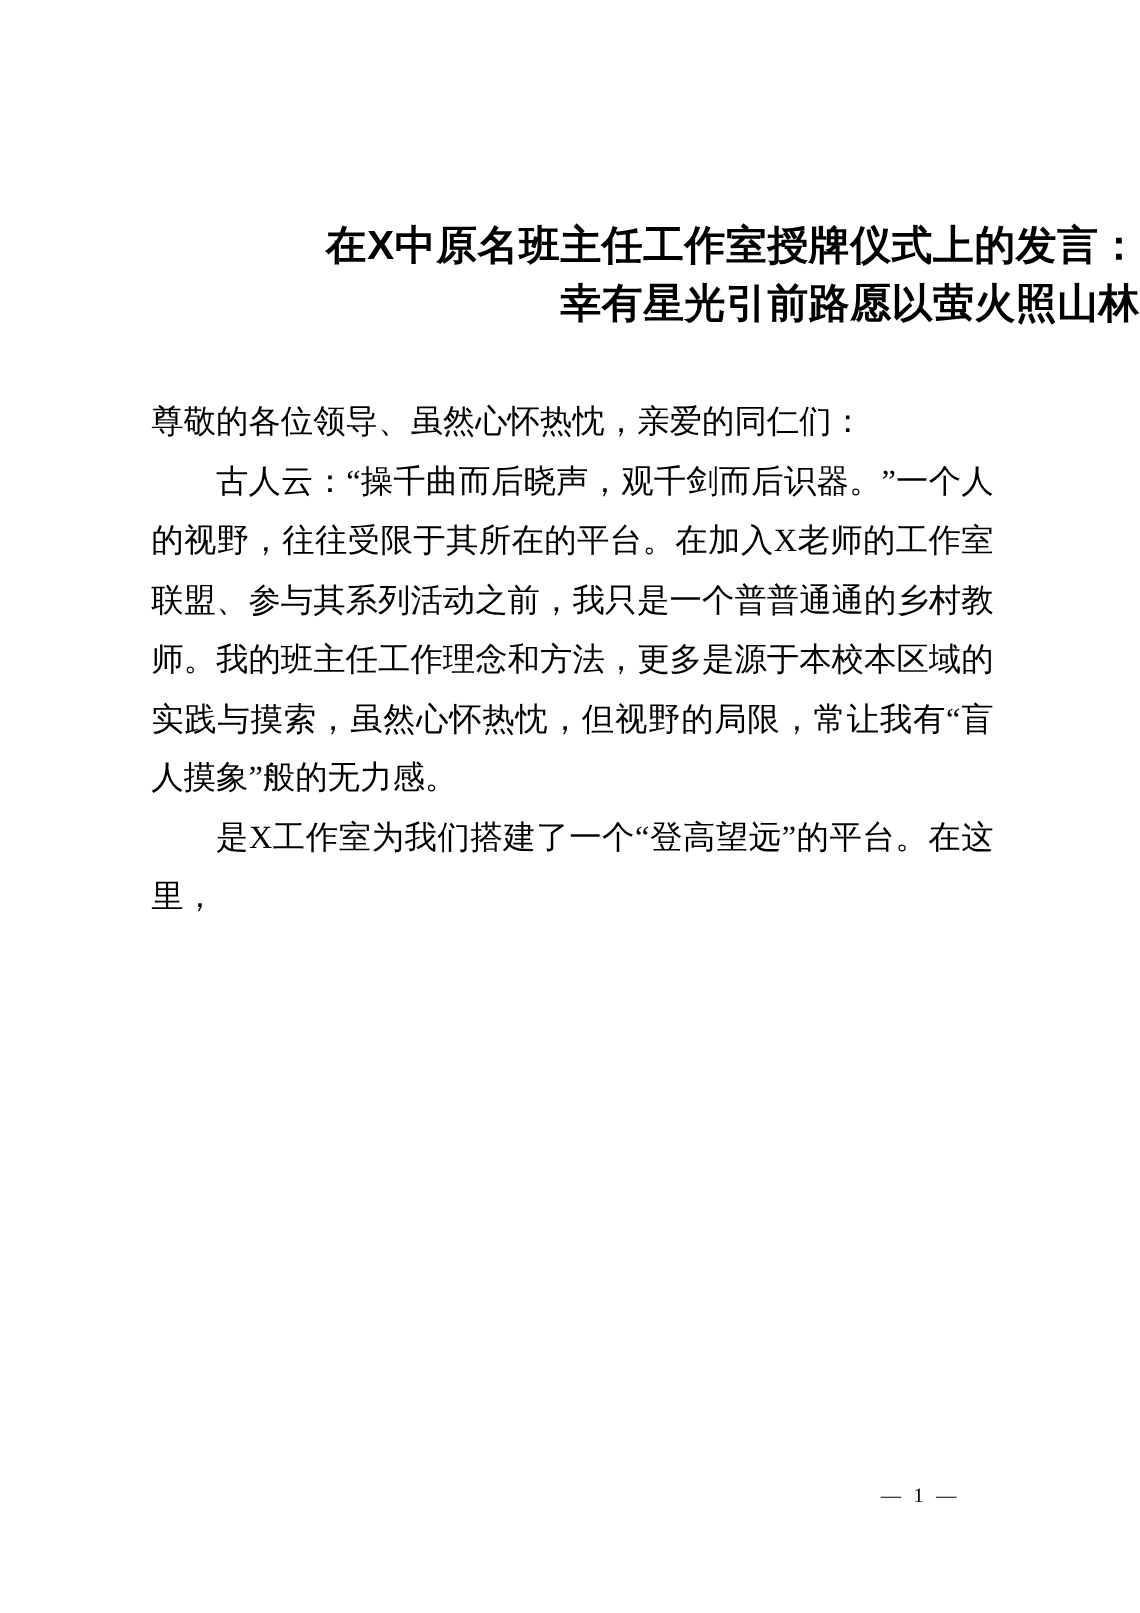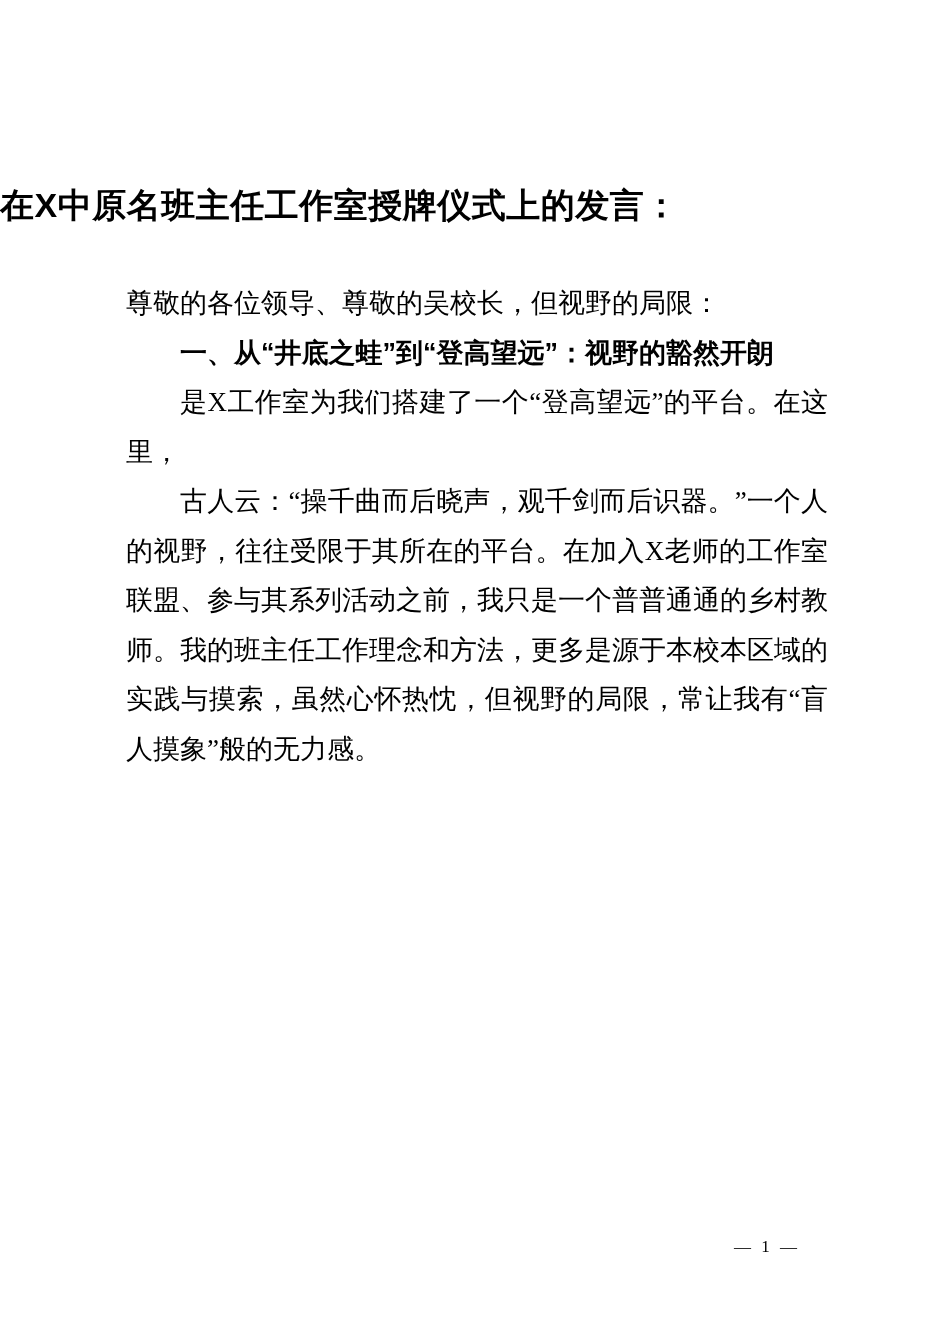--- a/index.html
+++ b/index.html
@@ -12,21 +12,21 @@
     width: 950px;
     height: 1344px;
     margin: 0 auto;
     background: #ffffff;
     color: #000000;
     overflow: hidden;
   }
   .doc-title {
     margin: 0;
     padding-top: 181px;
-    text-align: left;
+    text-align: right;
     font-family: "Liberation Sans", sans-serif;
     font-weight: bold;
     font-size: 34px;
     line-height: 48px;
     letter-spacing: 0.5px;
   }
   .title-line { display: block; }
   .doc-body {
     margin-top: 50px;
     padding-left: 126px;
@@ -54,24 +54,24 @@
     white-space: nowrap;
   }
 </style>
 </head>
 <body>
 
 <div class="page">
 
   <h1 class="doc-title">
     <span class="title-line">在X中原名班主任工作室授牌仪式上的发言：</span>
+    <span class="title-line">幸有星光引前路愿以萤火照山林</span>
   </h1>
 
   <div class="doc-body">
-    <p class="salutation">尊敬的各位领导、尊敬的吴校长，但视野的局限：</p>
-    <p class="section-heading">一、从“井底之蛙”到“登高望远”：视野的豁然开朗</p>
+    <p class="salutation">尊敬的各位领导、虽然心怀热忱，亲爱的同仁们：</p>
+    <p class="para">古人云：“操千曲而后晓声，观千剑而后识器。”一个人的视野，往往受限于其所在的平台。在加入X老师的工作室联盟、参与其系列活动之前，我只是一个普普通通的乡村教师。我的班主任工作理念和方法，更多是源于本校本区域的实践与摸索，虽然心怀热忱，但视野的局限，常让我有“盲人摸象”般的无力感。</p>
     <p class="para">是X工作室为我们搭建了一个“登高望远”的平台。在这里，</p>
-    <p class="para">古人云：“操千曲而后晓声，观千剑而后识器。”一个人的视野，往往受限于其所在的平台。在加入X老师的工作室联盟、参与其系列活动之前，我只是一个普普通通的乡村教师。我的班主任工作理念和方法，更多是源于本校本区域的实践与摸索，虽然心怀热忱，但视野的局限，常让我有“盲人摸象”般的无力感。</p>
   </div>
 
   <div class="page-footer">— 1 —</div>
 
 </div>
 
 </body></html>

